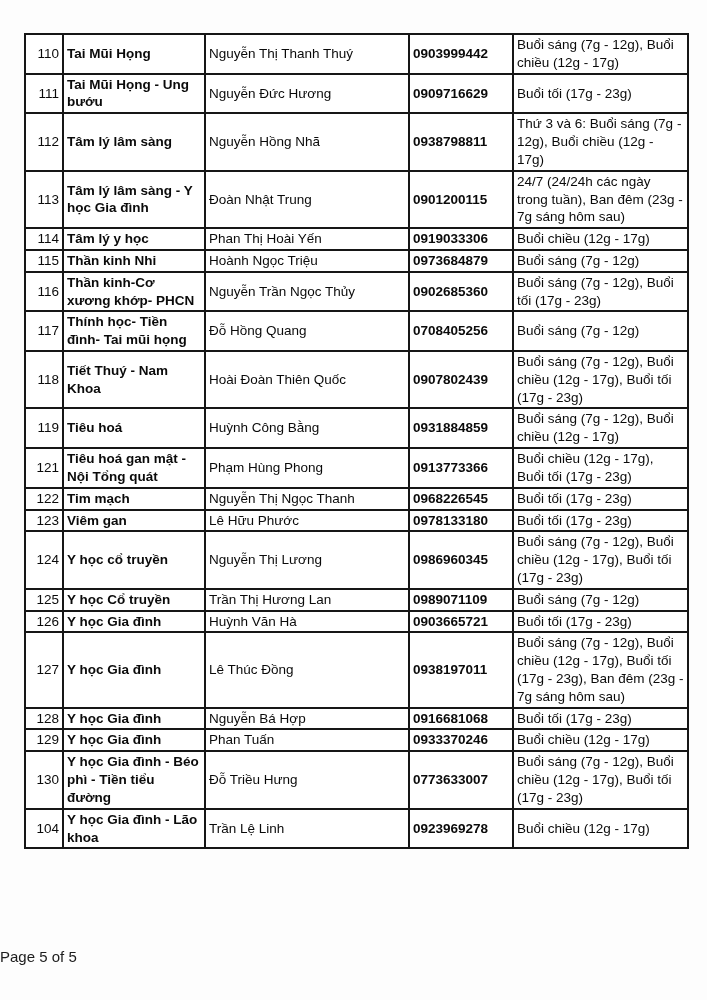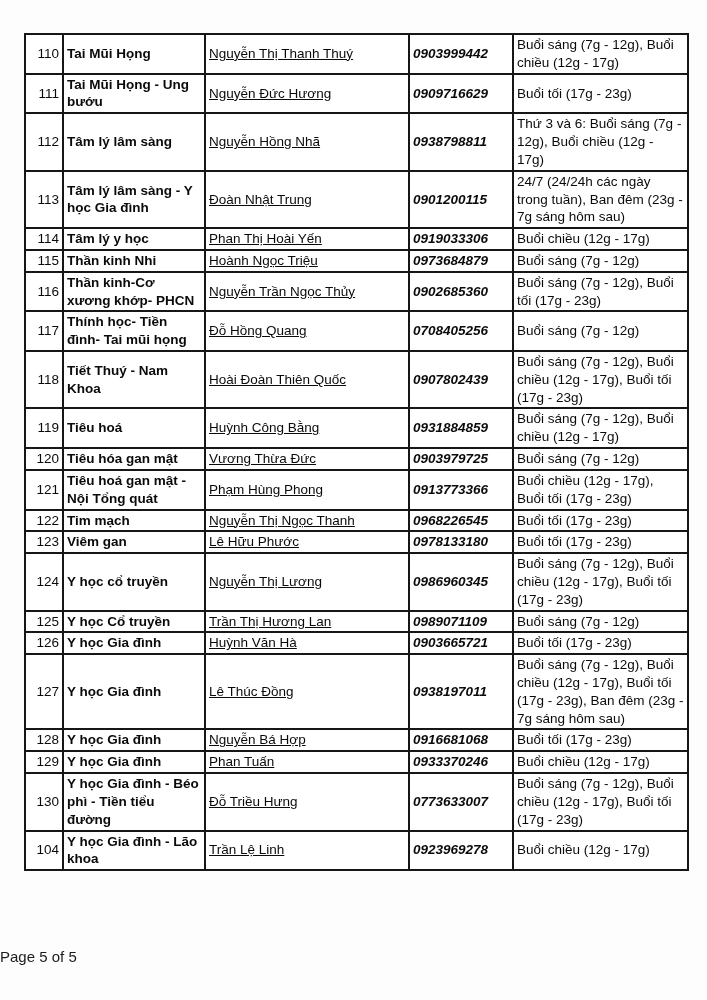--- a/index.html
+++ b/index.html
@@ -38,26 +38,24 @@
   td.td-no {
     text-align: right;
     padding-right: 3px;
   }
   td.td-spec {
     font-weight: bold;
     padding-left: 4px;
   }
   td.td-name {
     padding-left: 4px;
-    text-decoration: underline;
   }
   td.td-phone {
     font-weight: bold;
     padding-left: 6px;
-    font-style: italic;
   }
   td.td-sched {
     padding-left: 4px;
     border-radius: 8px;
   }
   .footer {
     position: absolute;
     left: 0;
     width: 707px;
     top: 948px;
@@ -144,27 +142,20 @@
           <td class="td-sched">Buổi sáng (7g - 12g), Buổi chiều (12g - 17g), Buổi tối (17g - 23g)</td>
         </tr>
         <tr>
           <td class="td-no">119</td>
           <td class="td-spec">Tiêu hoá</td>
           <td class="td-name">Huỳnh Công Bằng</td>
           <td class="td-phone">0931884859</td>
           <td class="td-sched">Buổi sáng (7g - 12g), Buổi chiều (12g - 17g)</td>
         </tr>
         <tr>
-          <td class="td-no">120</td>
-          <td class="td-spec">Tiêu hóa gan mật</td>
-          <td class="td-name">Vương Thừa Đức</td>
-          <td class="td-phone">0903979725</td>
-          <td class="td-sched">Buổi sáng (7g - 12g)</td>
-        </tr>
-        <tr>
           <td class="td-no">121</td>
           <td class="td-spec">Tiêu hoá gan mật - Nội Tổng quát</td>
           <td class="td-name">Phạm Hùng Phong</td>
           <td class="td-phone">0913773366</td>
           <td class="td-sched">Buổi chiều (12g - 17g), Buổi tối (17g - 23g)</td>
         </tr>
         <tr>
           <td class="td-no">122</td>
           <td class="td-spec">Tim mạch</td>
           <td class="td-name">Nguyễn Thị Ngọc Thanh</td>

